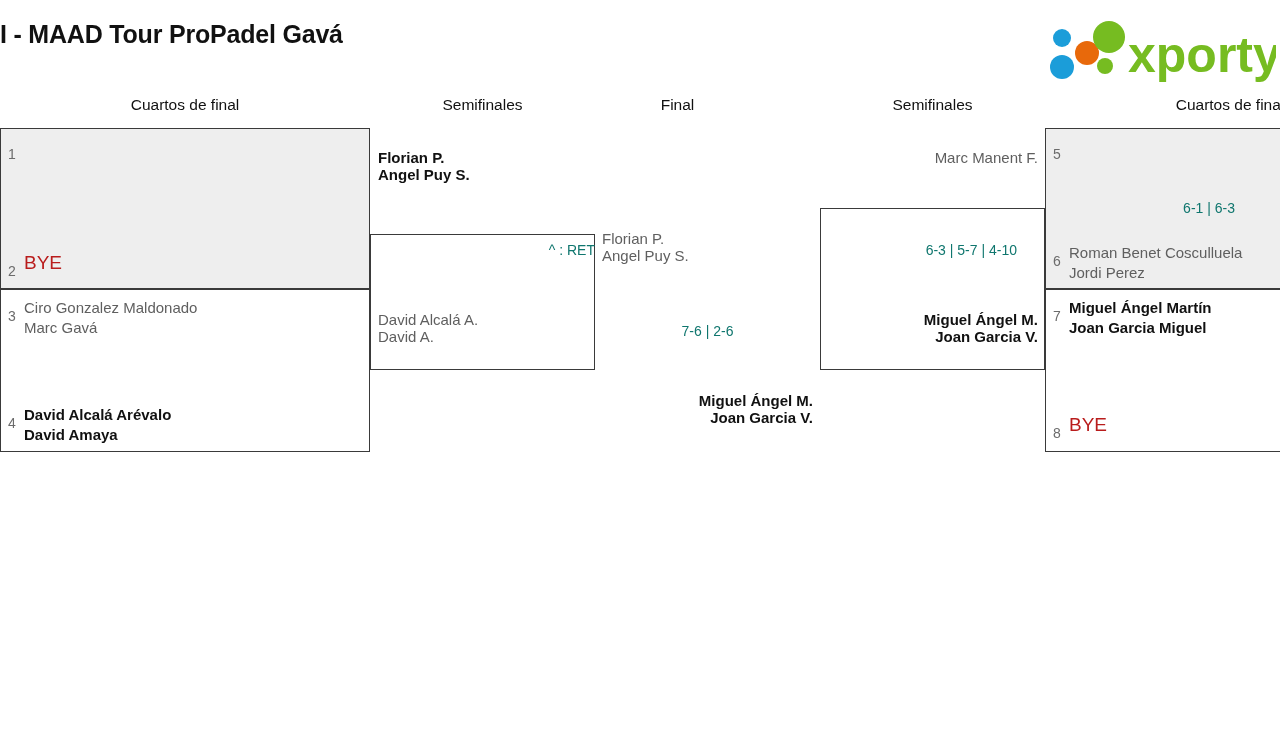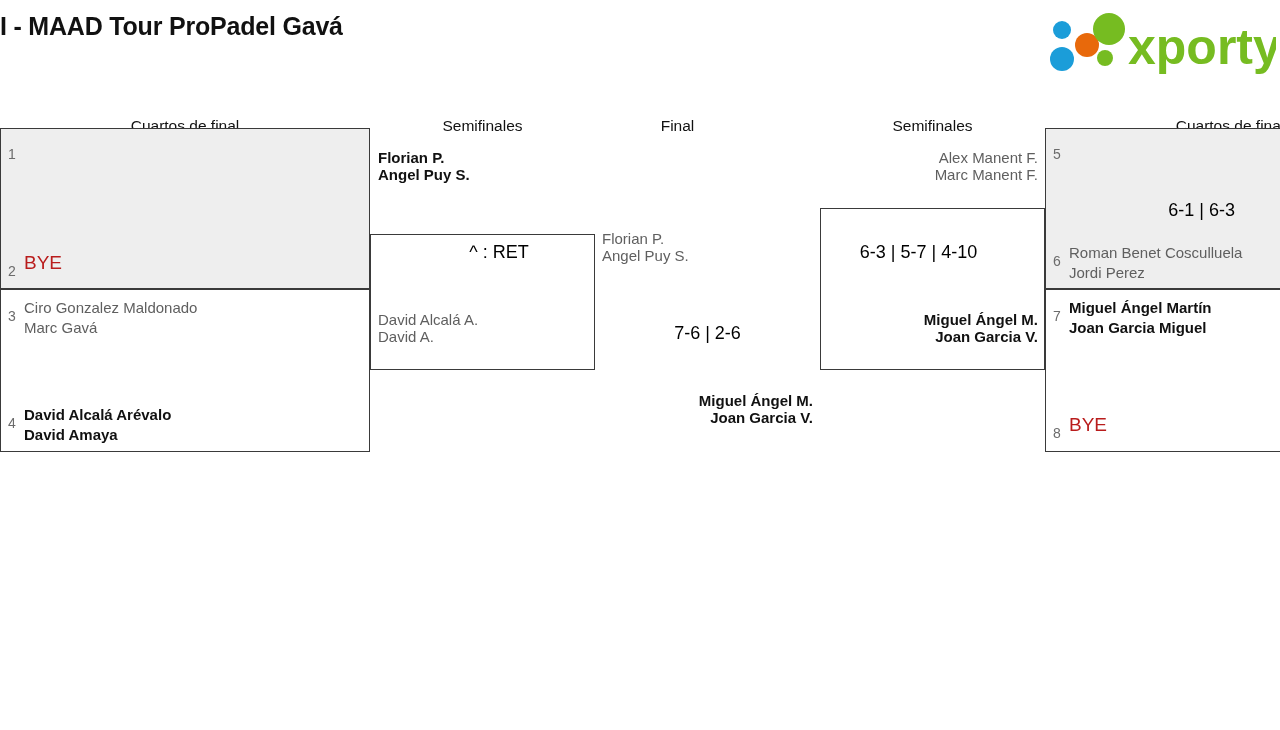--- a/index.html
+++ b/index.html
@@ -6,36 +6,36 @@
   html, body {
     width: 1280px; height: 730px;
     background: #ffffff;
     font-family: "Liberation Sans", sans-serif;
     color: #111111;
     overflow: hidden;
   }
   .page { position: relative; width: 1280px; height: 730px; }
 
   
-  .header { position: absolute; left: 0; top: 8px; width: 1280px; height: 76px; }
+  .header { position: absolute; left: 0; top: 16px; width: 1280px; height: 76px; }
   .title-block {
     position: absolute; left: 0; top: 2px;
     font-size: 25px; font-weight: 700; line-height: 33px;
     letter-spacing: -0.2px; color: #111111; white-space: nowrap;
   }
   .title-line { display: block; }
 
   .logo { position: absolute; left: 1048px; top: 4px; width: 228px; height: 64px; }
   .logo svg { display: block; }
 
   
   .round-head {
     position: absolute; top: 96px;
     font-size: 15.5px; font-weight: 400; color: #111111;
-    text-align: center; white-space: nowrap; margin-top: 21px;
+    text-align: center; white-space: nowrap;
   }
   .rh-qf-l  { left: 0px;    width: 370px; }
   .rh-sf-l  { left: 370px;  width: 225px; }
   .rh-final { left: 565px;  width: 225px; }
   .rh-sf-r  { left: 820px;  width: 225px; }
   .rh-qf-r  { left: 1045px; width: 370px; text-align: center; }
 
   
   .box { position: absolute; border: 1px solid #3a3a3a; }
   .box.shaded { background: #eeeeee; }
@@ -58,46 +58,46 @@
     width: 24px; text-align: center; flex: none;
     line-height: 19px; padding-top: 9px;
   }
   .names { line-height: 19.5px; }
   .nm { display: block; white-space: nowrap; font-size: 15px; }
   .win  { color: #111111; font-weight: 700; }
   .lose { color: #5f5f5f; font-weight: 400; }
   .bye  { color: #b91c1c; font-weight: 400; font-size: 19px; line-height: 19px; }
 
   .score {
-    position: absolute; font-size: 18px; color: #000000; white-space: nowrap;
+    position: absolute; font-size: 14px; color: #0f766e; white-space: nowrap;
   }
 
   
   .e-s1 { left: 0px;  top: 136px; }
   .e-s2 { left: 0px;  top: 253px; }
   .e-s3 { left: 0px;  top: 298px; }
   .e-s4 { left: 0px;  top: 405px; }
   .sc-qfl2 { left: 0px; top: 362px; width: 370px; text-align: center; }
 
   
   .e-s5 { left: 1045px; top: 136px; }
   .e-s6 { left: 1045px; top: 243px; }
   .e-s7 { left: 1045px; top: 298px; }
   .e-s8 { left: 1045px; top: 415px; }
   .sc-qfr1 { left: 1045px; top: 200px; width: 190px; text-align: right; }
 
   
   .e-sfl-top  { position: absolute; left: 378px; top: 149px; }
   .e-sfl-bot  { position: absolute; left: 378px; top: 311px; }
-  .sc-sfl { left: 370px; top: 242px; width: 225px; text-align: center; padding-left: 33px; }
+  .sc-sfl { left: 370px; top: 242px; width: 225px; text-align: right; padding-left: 33px; }
 
   
   .e-sfr-top { position: absolute; left: 795px; top: 149px; width: 243px; text-align: right; }
   .e-sfr-bot { position: absolute; left: 795px; top: 311px; width: 243px; text-align: right; }
-  .sc-sfr { left: 820px; top: 242px; width: 197px; text-align: center; }
+  .sc-sfr { left: 820px; top: 242px; width: 197px; text-align: right; }
 
   
   .e-fin-left  { position: absolute; left: 602px; top: 230px; text-align: left; }
   .e-fin-right { position: absolute; left: 560px; top: 392px; width: 253px; text-align: right; }
   .sc-fin { left: 595px; top: 323px; width: 225px; text-align: center; }
 </style>
 </head>
 <body>
 
 <div class="page">
@@ -171,21 +171,20 @@
     <span class="nm lose">Florian P.</span>
     <span class="nm lose">Angel Puy S.</span>
   </div>
   <div class="score sc-fin">7-6 | 2-6</div>
   <div class="e-fin-right">
     <span class="nm win">Miguel Ángel M.</span>
     <span class="nm win">Joan Garcia V.</span>
   </div>
 
   <div class="e-sfr-top">
-    <span class="nm lose">Alex Manent F.</span>
     <span class="nm lose">Marc Manent F.</span>
   </div>
   <div class="score sc-sfr">6-3 | 5-7 | 4-10</div>
   <div class="e-sfr-bot">
     <span class="nm win">Miguel Ángel M.</span>
     <span class="nm win">Joan Garcia V.</span>
   </div>
 
   <div class="entry e-s5">
     <span class="seed">5</span>

